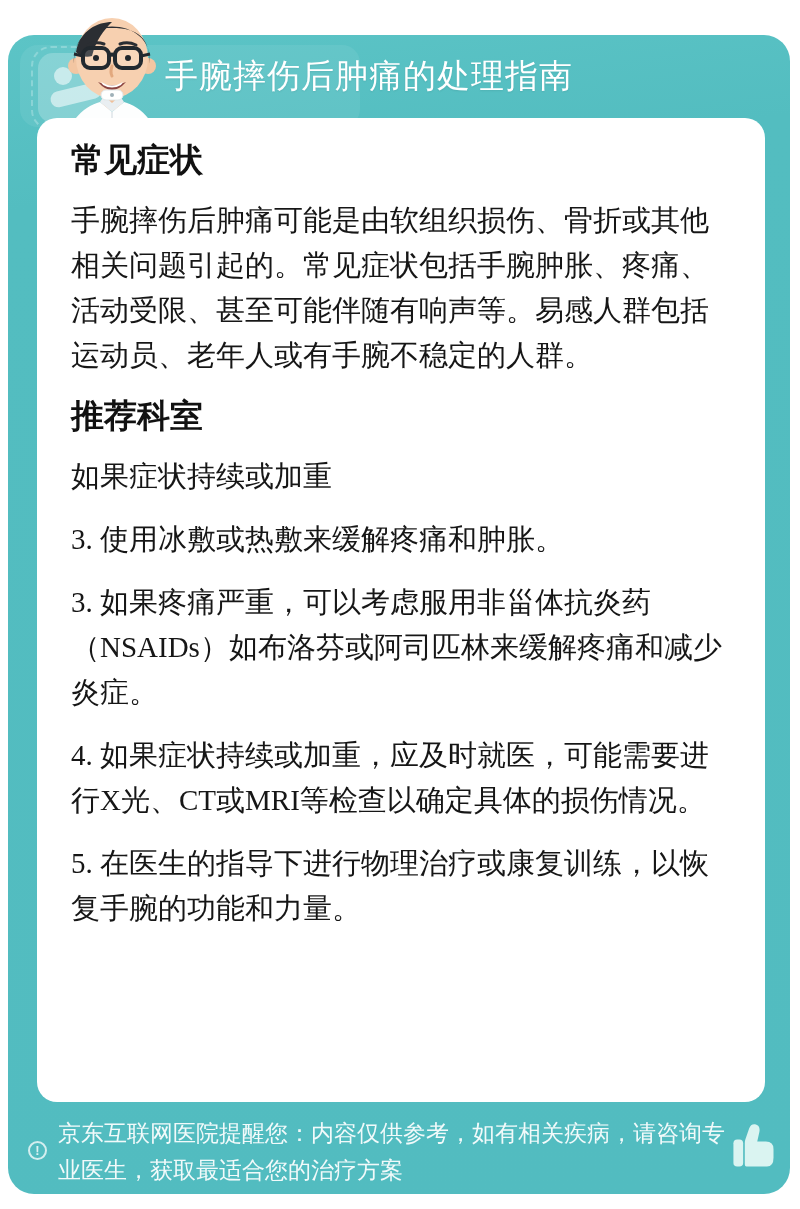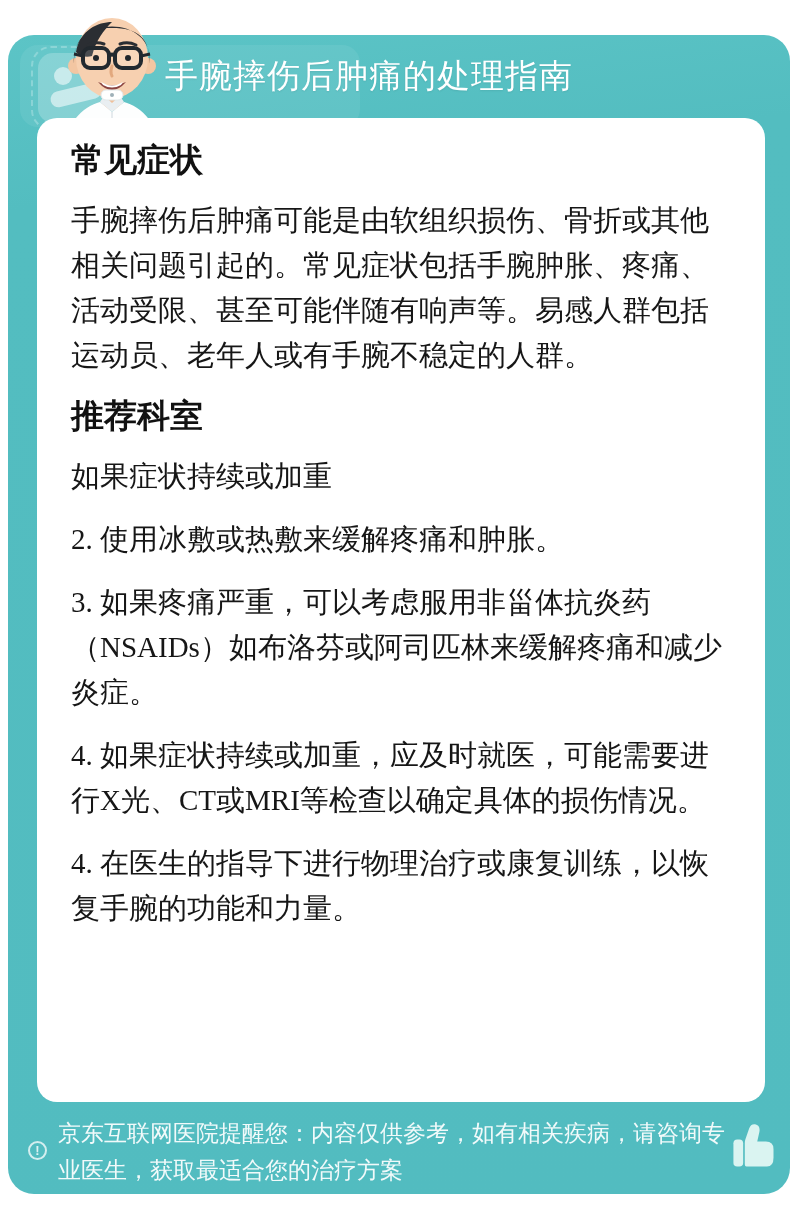--- a/index.html
+++ b/index.html
@@ -142,24 +142,24 @@
 
   <div class="page-title">手腕摔伤后肿痛的处理指南</div>
 
   <div class="card">
     <h2>常见症状</h2>
     <p>手腕摔伤后肿痛可能是由软组织损伤、骨折或其他相关问题引起的。常见症状包括手腕肿胀、疼痛、活动受限、甚至可能伴随有响声等。易感人群包括运动员、老年人或有手腕不稳定的人群。</p>
 
     <h2>推荐科室</h2>
     <p>如果症状持续或加重</p>
 
-    <p>2. 使用冰敷或热敷来缓解疼痛和肿胀。</p>
+    <p>3. 使用冰敷或热敷来缓解疼痛和肿胀。</p>
     <p>3. 如果疼痛严重，可以考虑服用非甾体抗炎药（NSAIDs）如布洛芬或阿司匹林来缓解疼痛和减少炎症。</p>
     <p>4. 如果症状持续或加重，应及时就医，可能需要进行X光、CT或MRI等检查以确定具体的损伤情况。</p>
-    <p>4. 在医生的指导下进行物理治疗或康复训练，以恢复手腕的功能和力量。</p>
+    <p>5. 在医生的指导下进行物理治疗或康复训练，以恢复手腕的功能和力量。</p>
   </div>
 
   <div class="footer">
     <div class="warn-icon">!</div>
     <div class="disclaimer">京东互联网医院提醒您：内容仅供参考，如有相关疾病，请咨询专业医生，获取最适合您的治疗方案</div>
     <div class="thumb-icon">
       <svg width="52" height="52" viewBox="0 0 48 48">
         <rect x="5" y="17" width="9" height="25" rx="3.5" fill="#daf4f1"></rect>
         <path d="M17,42 L36,42 Q42,42 42,34 L42,26 Q42,19 35,19 L27,19 L29,10 Q30,4 25,3 Q21,2.5 19.5,7 L16,17 Q15.5,18.5 15.5,20 L15.5,40 Q15.5,42 17,42 Z" fill="#daf4f1"></path>
       </svg>

